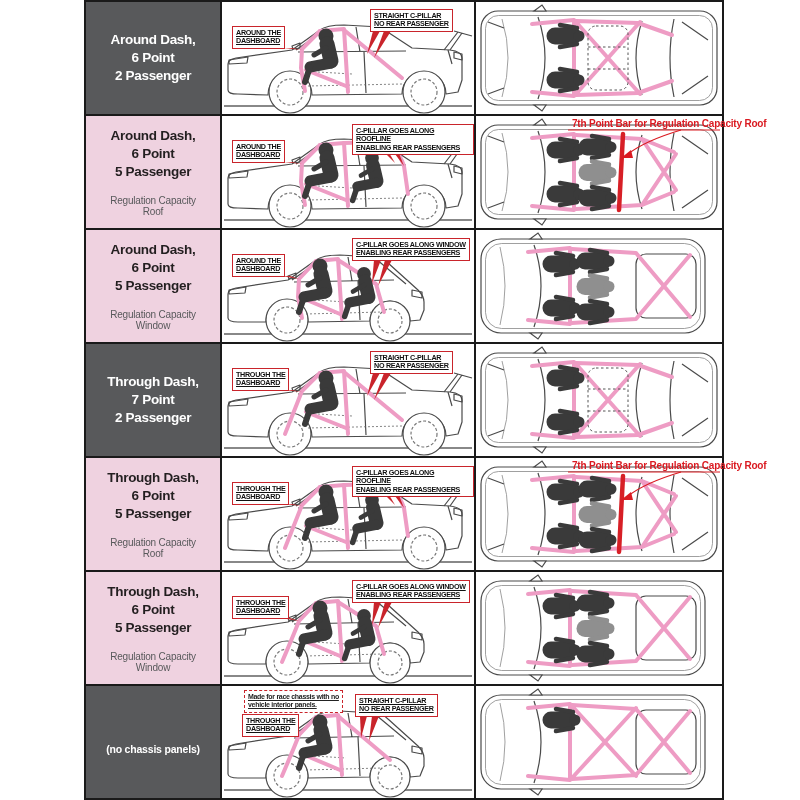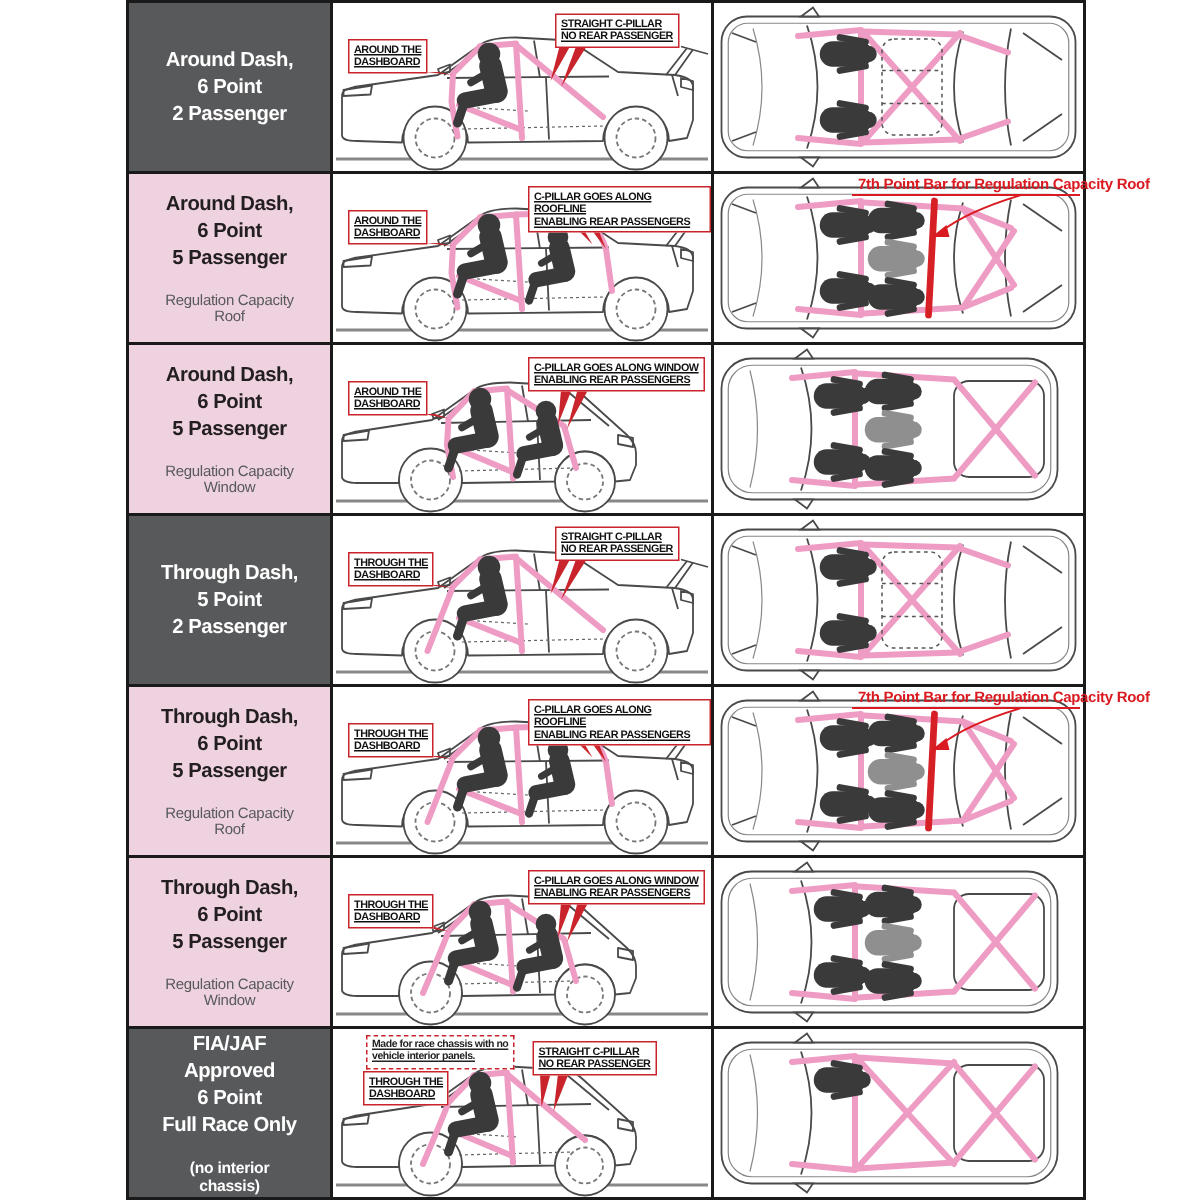--- a/index.html
+++ b/index.html
@@ -311,21 +311,21 @@
     <line x1="-9" y1="0" x2="9" y2="0" stroke-width="17"></line>
     <line x1="-4" y1="-11" x2="13" y2="-8" stroke-width="4.5"></line>
     <line x1="-4" y1="11" x2="13" y2="8" stroke-width="4.5"></line>
     <circle cx="15" cy="0" r="5.5" stroke="none"></circle>
   </g>
       </svg>
 
   </div>
 
   <div class="cell label-cell dark">
-    <div class="label-lines">Through Dash, 5 Point
+    <div class="label-lines">Through Dash, 7 Point
 2 Passenger</div>
 
   </div>
   <div class="cell draw-cell side-cell">
       <svg width="252" height="112" viewBox="0 0 252 112">
         <line x1="2" y1="104" x2="250" y2="104" stroke="#888" stroke-width="2"></line>
         <g stroke="#4a4a4a" fill="none" stroke-width="1.2" stroke-linejoin="round">
           <path fill="#fff" d="M6,88 L6,62 C6,58 10,57 14,56 L70,48 L98,28 C103,24 112,23 122,23 L158,25 L190,46 L228,48 C236,49 240,52 240,56 L240,78 L236,90 L224,92 A22,22 0 0 0 180,92 L90,93 A22,22 0 0 0 46,93 L16,92 C9,92 6,91 6,88 Z"></path>
     <path d="M222,48 L236,30 M228,48 L240,31 M232,29 L250,34"></path>
     <circle cx="68" cy="90" r="21" fill="#fff"></circle>
@@ -588,24 +588,21 @@
     <line x1="-9" y1="0" x2="9" y2="0" stroke-width="17"></line>
     <line x1="-4" y1="-11" x2="13" y2="-8" stroke-width="4.5"></line>
     <line x1="-4" y1="11" x2="13" y2="8" stroke-width="4.5"></line>
     <circle cx="15" cy="0" r="5.5" stroke="none"></circle>
   </g>
       </svg>
 
   </div>
 
   <div class="cell label-cell dark">
-    <div class="label-lines">FIA/JAF Approved
-6 Point
-Full Race Only</div>
-    <div class="label-note">(no interior chassis)</div>
+    <div class="label-note">(no chassis panels)</div>
   </div>
   <div class="cell draw-cell side-cell">
       <svg width="252" height="112" viewBox="0 0 252 112">
         <line x1="2" y1="104" x2="250" y2="104" stroke="#888" stroke-width="2"></line>
         <g stroke="#4a4a4a" fill="none" stroke-width="1.2" stroke-linejoin="round">
           <path fill="#fff" d="M6,88 L6,64 C6,60 10,59 14,58 L66,50 L94,30 C99,26 108,25 118,25 L152,27 C158,27 162,29 166,33 L196,60 C200,64 202,68 202,72 L202,80 L198,90 L188,91 A20,20 0 0 0 148,91 L86,92 A21,21 0 0 0 44,92 L16,92 C9,92 6,90 6,88 Z"></path>
     <path d="M150,26 L164,24 L168,28 M154,29 L184,54"></path>
     <circle cx="65" cy="90" r="21" fill="#fff"></circle>
           <circle cx="168" cy="91" r="20" fill="#fff"></circle>
     <circle cx="65" cy="90" r="13" stroke="#777" stroke-dasharray="3 2"></circle>

